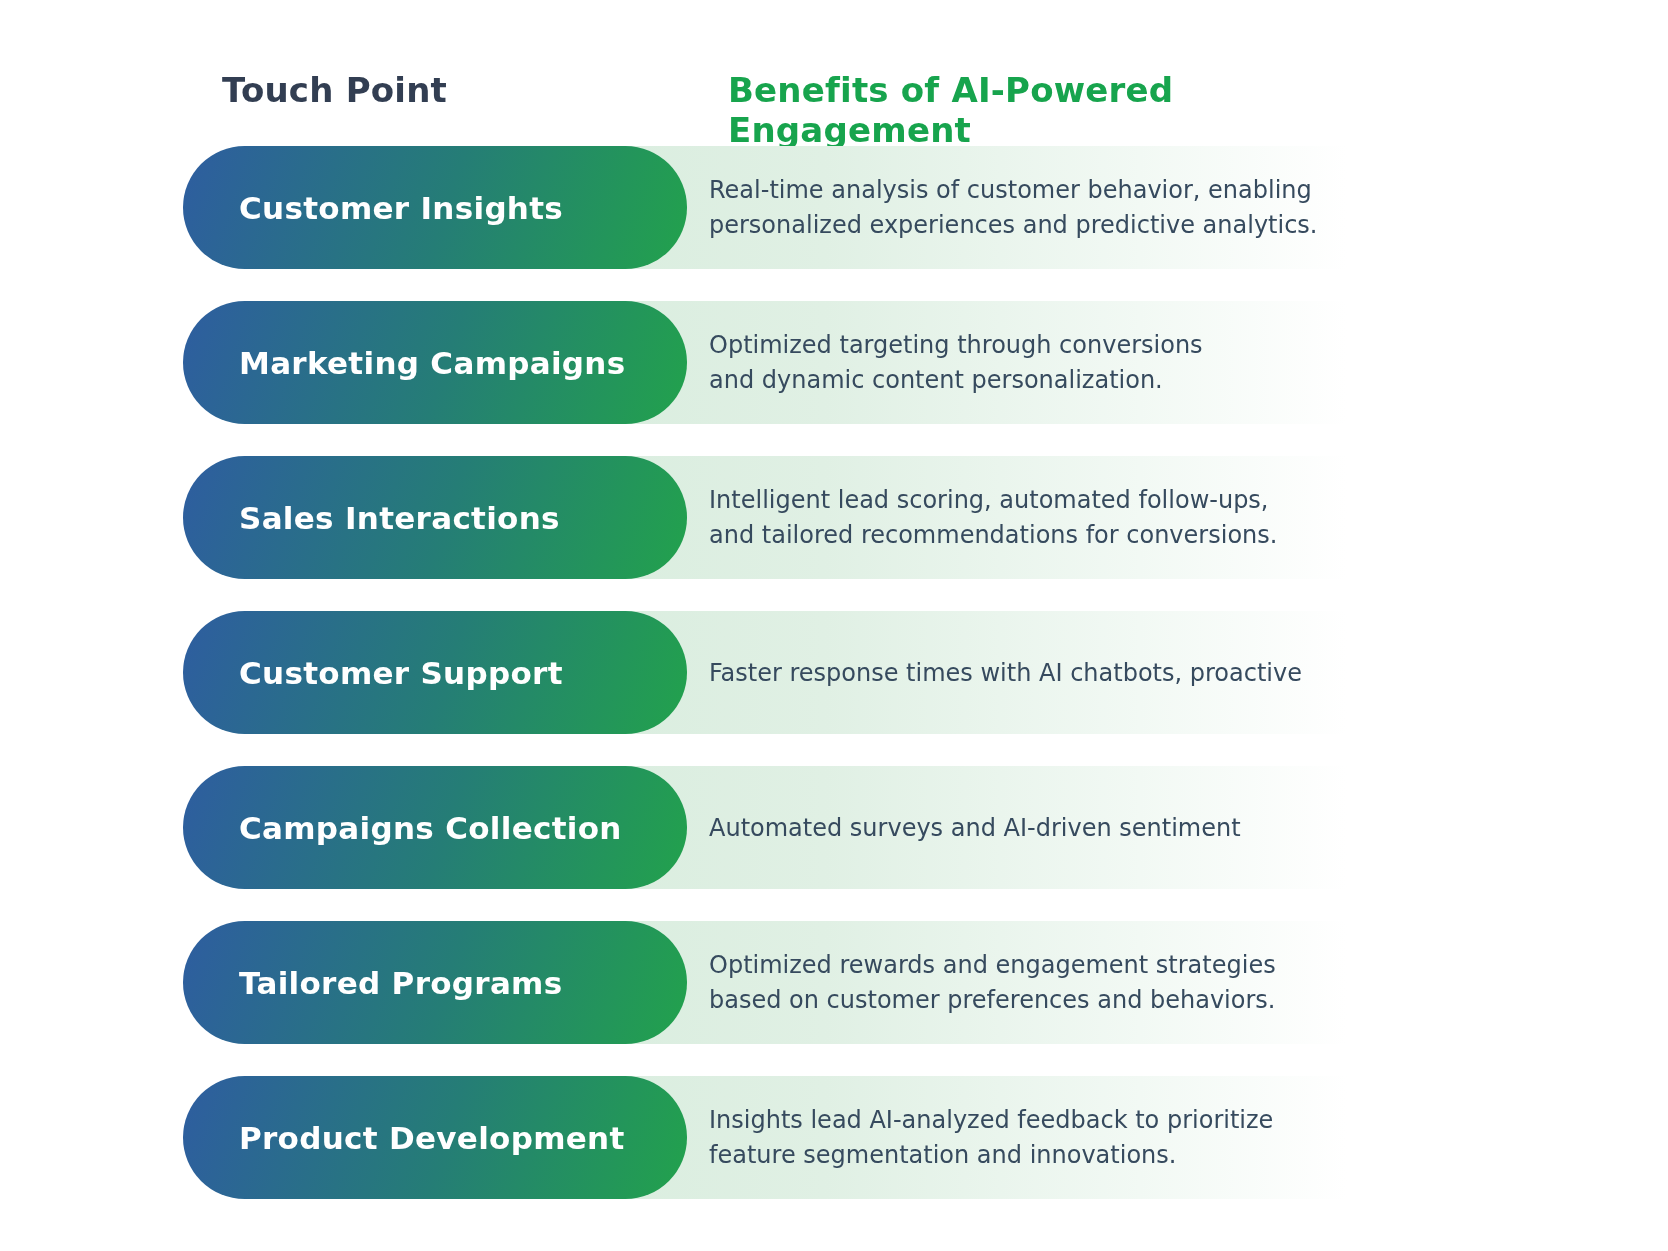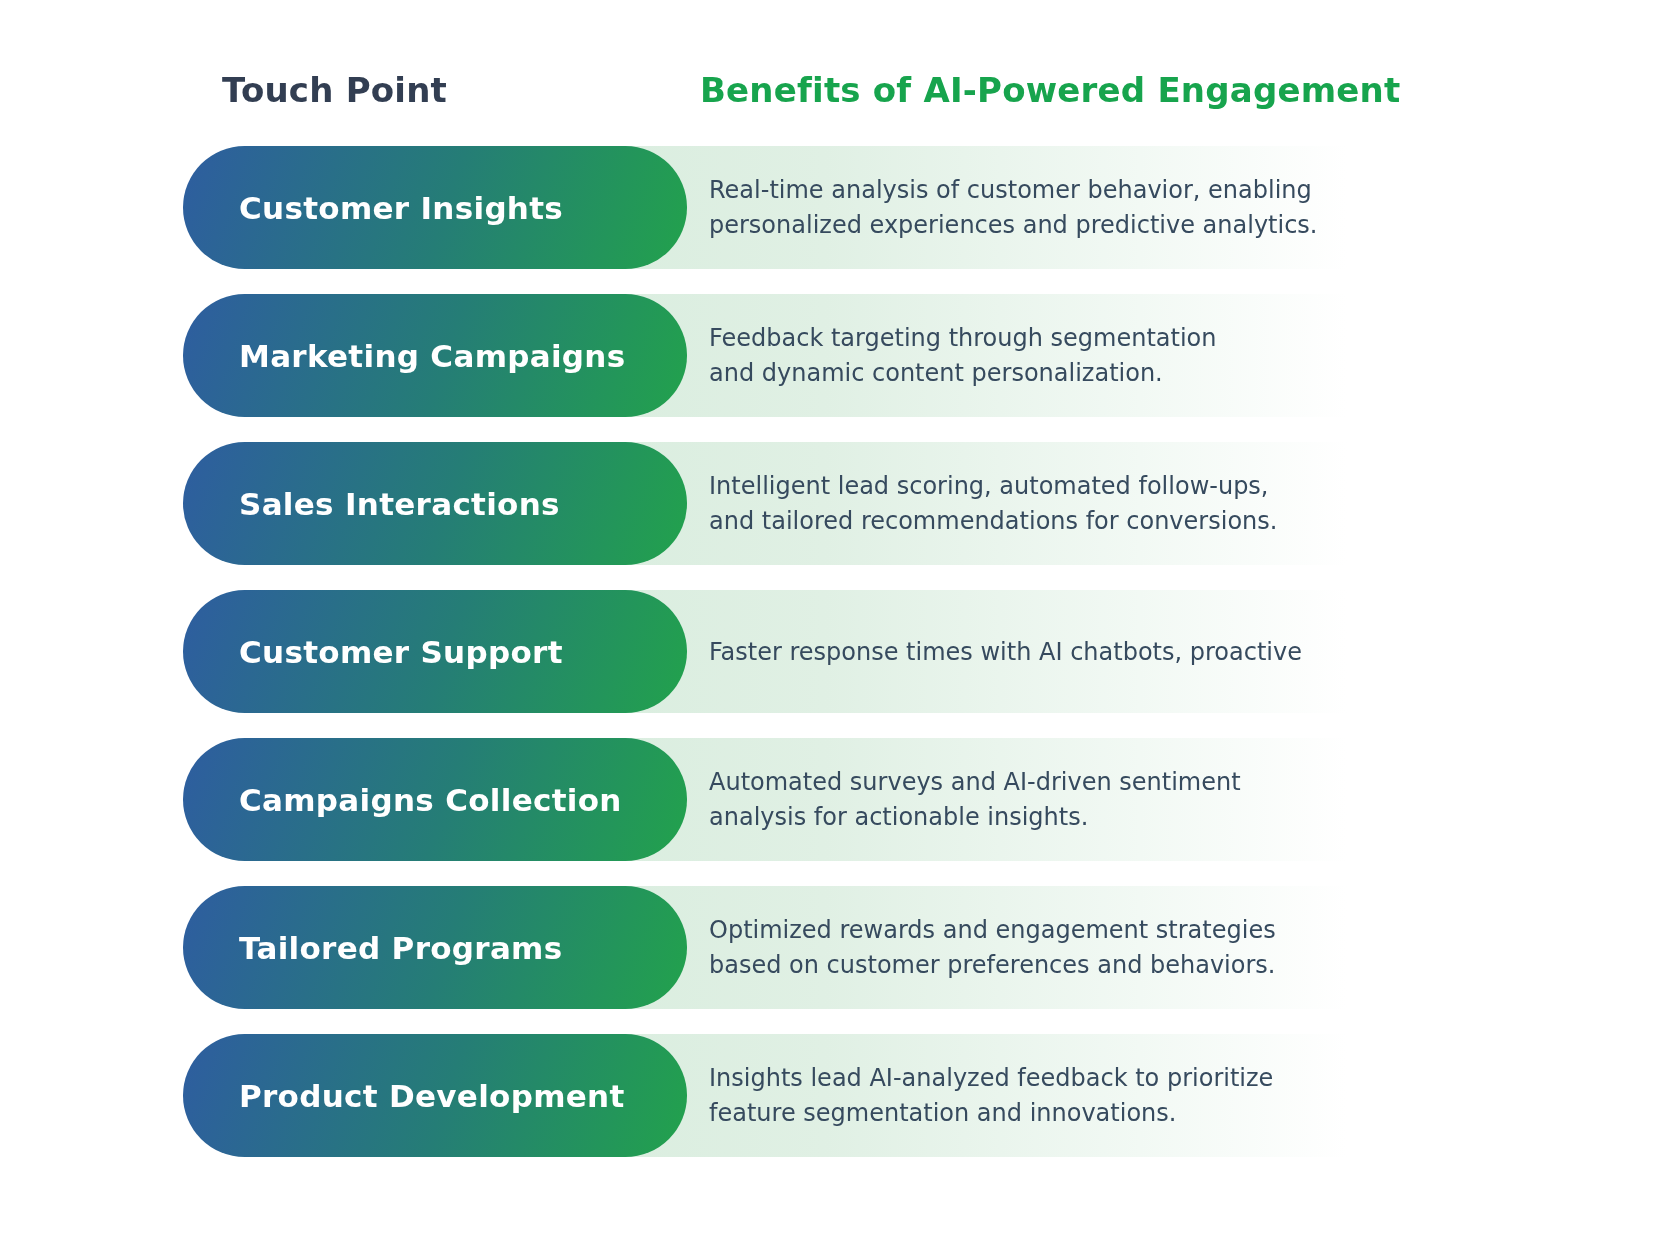--- a/index.html
+++ b/index.html
@@ -15,24 +15,24 @@
     position: relative;
     width: 1416px;
     height: 1251px;
     background: #ffffff;
     overflow: hidden;
     font-family: "DejaVu Sans", sans-serif;
   }
   .header { position: absolute; top: 70px; left: 0; width: 100%; height: 44px; }
   .col-header { position: absolute; top: 0; font-size: 34px; font-weight: bold; letter-spacing: 0.2px; }
   .col-header.touch { left: 222px; color: var(--header-dark); }
-  .col-header.benefits { left: 700px; color: var(--header-green); }
+  .col-header.benefits { left: 728px; color: var(--header-green); }
 
   .rows { position: absolute; top: 146px; left: 0; width: 100%; }
-  .row { position: relative; height: 123px; margin-bottom: 25px; }
+  .row { position: relative; height: 123px; margin-bottom: 32px; }
 
   .stripe {
     position: absolute;
     left: 430px; right: 0; top: 0; bottom: 0;
     background: linear-gradient(to right,
       var(--stripe-green) 0%,
       #e0f0e4 40%,
       #f2f9f4 72%,
       #ffffff 93%);
   }
@@ -90,21 +90,21 @@
         <div>personalized experiences and predictive analytics.</div>
       </div>
     </div>
 
     <div class="row">
       <div class="stripe"></div>
       <div class="pill">
         <span class="pill-label">Marketing Campaigns</span>
       </div>
       <div class="benefit">
-        <div>Feedback targeting through segmentation</div>
+        <div>Optimized targeting through conversions</div>
         <div>and dynamic content personalization.</div>
       </div>
     </div>
 
     <div class="row">
       <div class="stripe"></div>
       <div class="pill">
         <span class="pill-label">Sales Interactions</span>
       </div>
       <div class="benefit">
@@ -123,21 +123,20 @@
       </div>
     </div>
 
     <div class="row">
       <div class="stripe"></div>
       <div class="pill">
         <span class="pill-label">Campaigns Collection</span>
       </div>
       <div class="benefit">
         <div>Automated surveys and AI-driven sentiment</div>
-        <div>analysis for actionable insights.</div>
       </div>
     </div>
 
     <div class="row">
       <div class="stripe"></div>
       <div class="pill">
         <span class="pill-label">Tailored Programs</span>
       </div>
       <div class="benefit">
         <div>Optimized rewards and engagement strategies</div>

